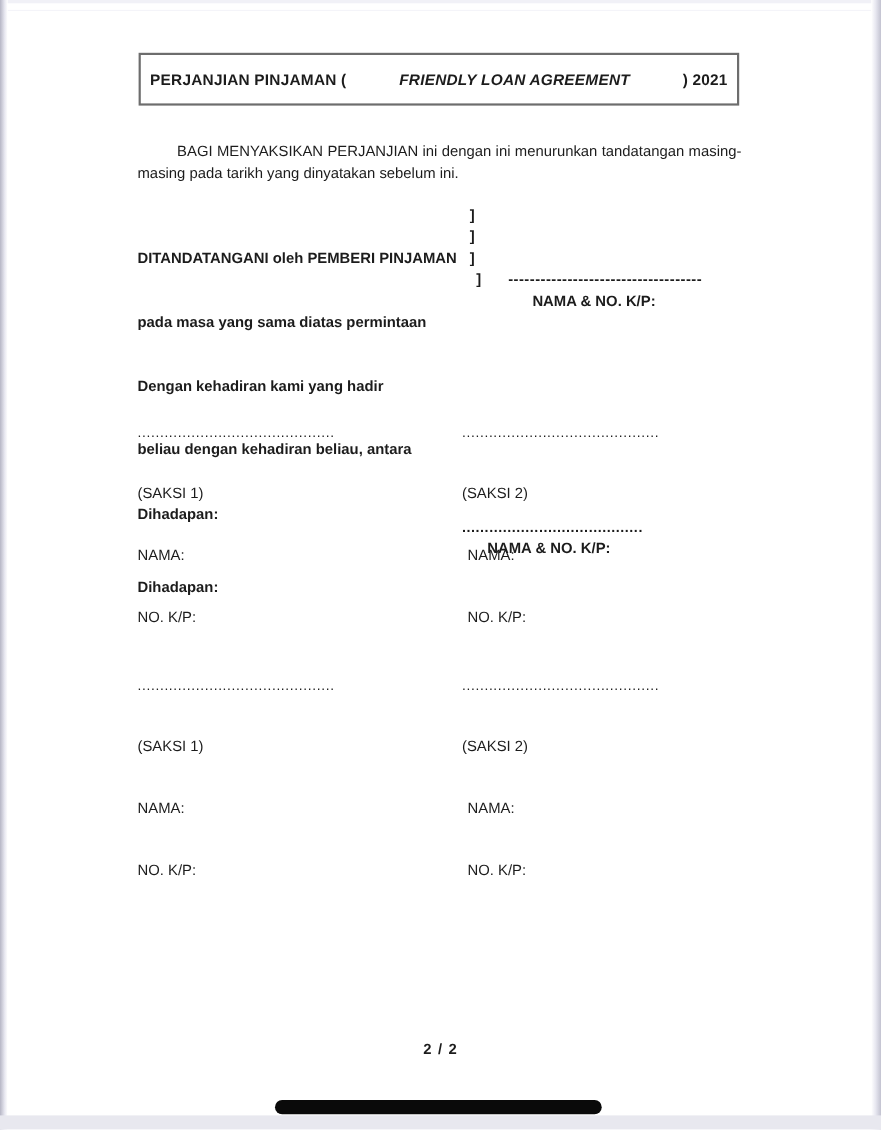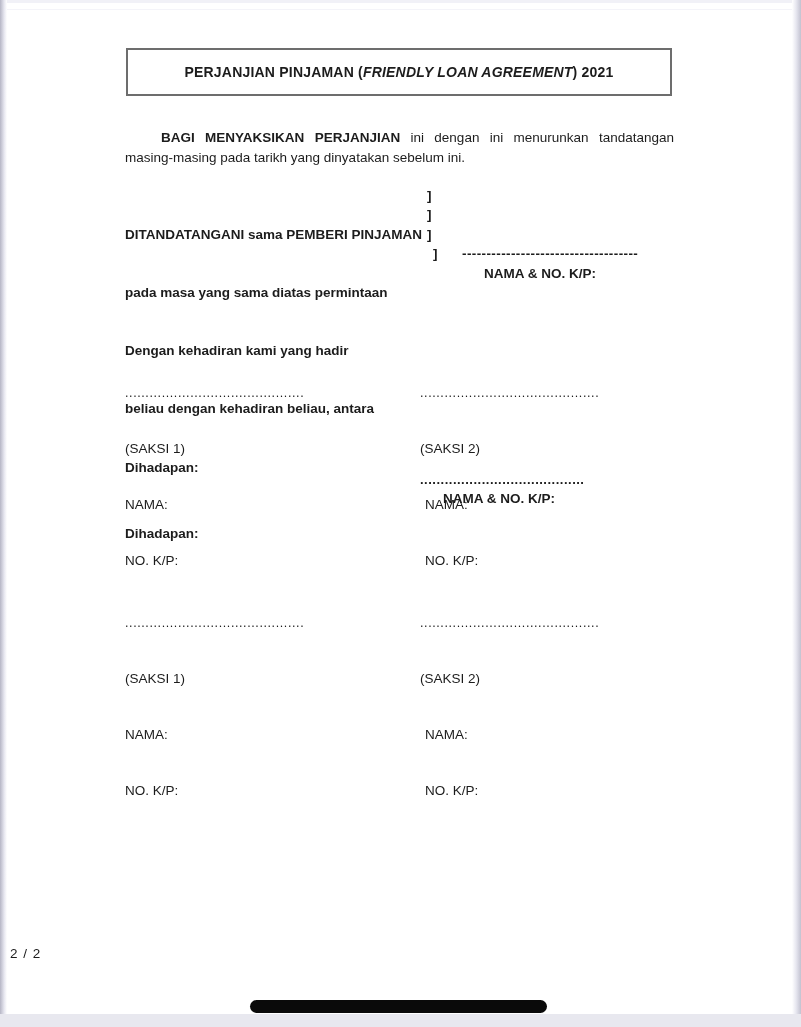--- a/index.html
+++ b/index.html
@@ -17,29 +17,29 @@
   .edge-right{position:absolute;right:0;top:0;bottom:0;width:9px;
     background:linear-gradient(to left,#c2c2d0,#e7e7f0 55%,#ffffff);}
   .edge-top{position:absolute;left:0;right:0;top:0;height:3px;background:#f1f1f7;}
   .edge-top-line{position:absolute;left:7px;right:9px;top:9px;height:1px;background:#f4f4f9;}
   .edge-bottom{position:absolute;left:0;right:0;bottom:0;height:13px;background:#e8e8ef;}
 
   .title-box{
     position:absolute;left:126px;top:48px;width:546px;height:48px;
     border:2px solid #6d6d6d;box-sizing:border-box;
     display:flex;align-items:center;justify-content:center;
-    font-size:14px;font-weight:bold;letter-spacing:.2px;white-space:pre;
+    font-size:14px;font-weight:bold;letter-spacing:.2px;white-space:pre;gap:48px;
   }
   .title-box .it{font-style:italic;}
 
   .intro{
     position:absolute;left:125px;top:114px;width:549px;
     font-size:13.5px;line-height:20px;text-align:justify;
   }
-  .intro .lead{font-weight:bold;padding-left:36px;}
+  .intro .lead{font-weight:normal;padding-left:36px;}
 
   .lender{
     position:absolute;left:125px;top:186px;width:549px;
     font-size:13.5px;font-weight:bold;line-height:19.4px;white-space:pre;
   }
   .lender .bracket{position:absolute;left:302px;top:0;}
   .lender .bracket.b2{top:19.4px;}
   .lender .bracket.b3{top:38.8px;}
   .lender .bracket.b4{left:308px;top:58.2px;}
   .lender .sig-line{position:absolute;left:337px;top:58.2px;letter-spacing:.4px;}
@@ -59,22 +59,22 @@
 
   .borrower{
     position:absolute;left:125px;top:453px;width:549px;
     font-size:13.5px;font-weight:bold;line-height:19.4px;white-space:pre;
   }
   .borrower .dots{position:absolute;left:295px;top:17px;letter-spacing:.5px;font-size:13px;}
   .borrower .nama-label{position:absolute;left:318px;top:36px;}
   .borrower .dihadapan{position:absolute;left:0;top:71px;}
 
   .page-number{
-    position:absolute;left:10px;right:0;top:946px;
-    font-size:13.5px;font-weight:normal;letter-spacing:1px;
+    position:absolute;left:0;right:0;top:946px;text-align:center;
+    font-size:13.5px;font-weight:bold;letter-spacing:1px;
   }
   .home-bar{
     position:absolute;left:250px;top:1000px;width:297px;height:13px;
     border-radius:7px;background:#0a0a0a;
   }
 </style>
 </head>
 <body>
 
 <div class="page">
@@ -83,21 +83,21 @@
   <div class="edge-top-line"></div>
   <div class="edge-left"></div>
   <div class="edge-right"></div>
   <div class="edge-bottom"></div>
 
   <div class="title-box"><span>PERJANJIAN PINJAMAN (</span><span class="it">FRIENDLY LOAN AGREEMENT</span><span>) 2021</span></div>
 
   <p class="intro"><span class="lead">BAGI MENYAKSIKAN PERJANJIAN</span><span> ini dengan ini menurunkan tandatangan masing-masing pada tarikh yang dinyatakan sebelum ini.</span></p>
 
   <div class="lender">
-    <div>DITANDATANGANI sama PEMBERI PINJAMAN</div>
+    <div>DITANDATANGANI oleh PEMBERI PINJAMAN</div>
     <div>pada masa yang sama diatas permintaan</div>
     <div>Dengan kehadiran kami yang hadir</div>
     <div>beliau dengan kehadiran beliau, antara</div>
     <div>Dihadapan:</div>
     <span class="bracket b1">]</span>
     <span class="bracket b2">]</span>
     <span class="bracket b3">]</span>
     <span class="bracket b4">]</span>
     <span class="sig-line">------------------------------------</span>
     <span class="nama-label">NAMA &amp; NO. K/P:</span>

